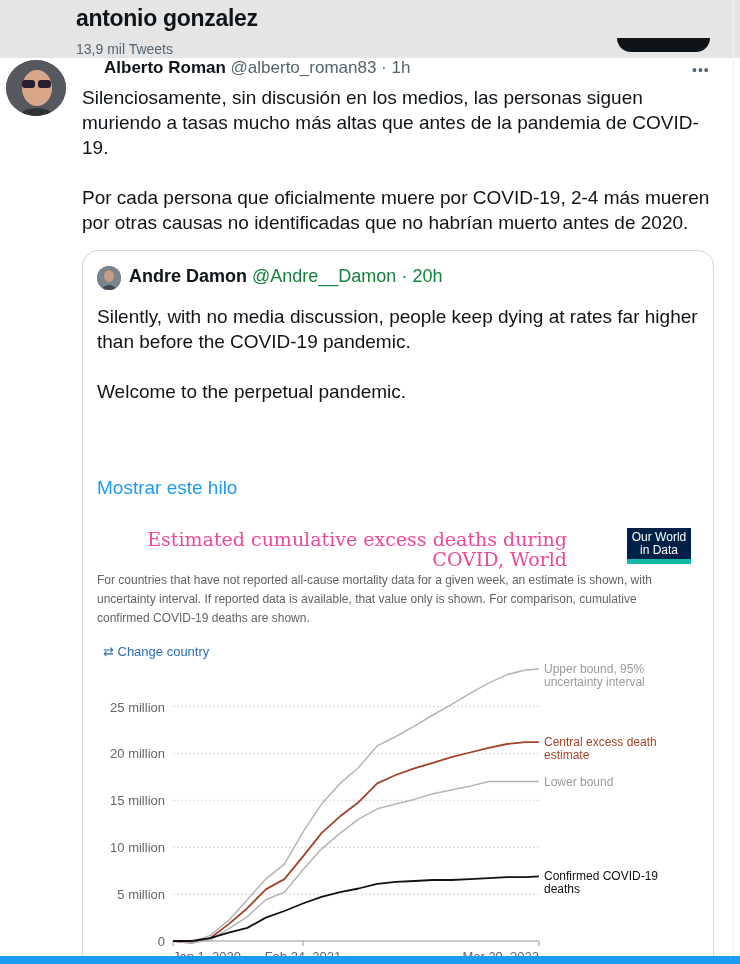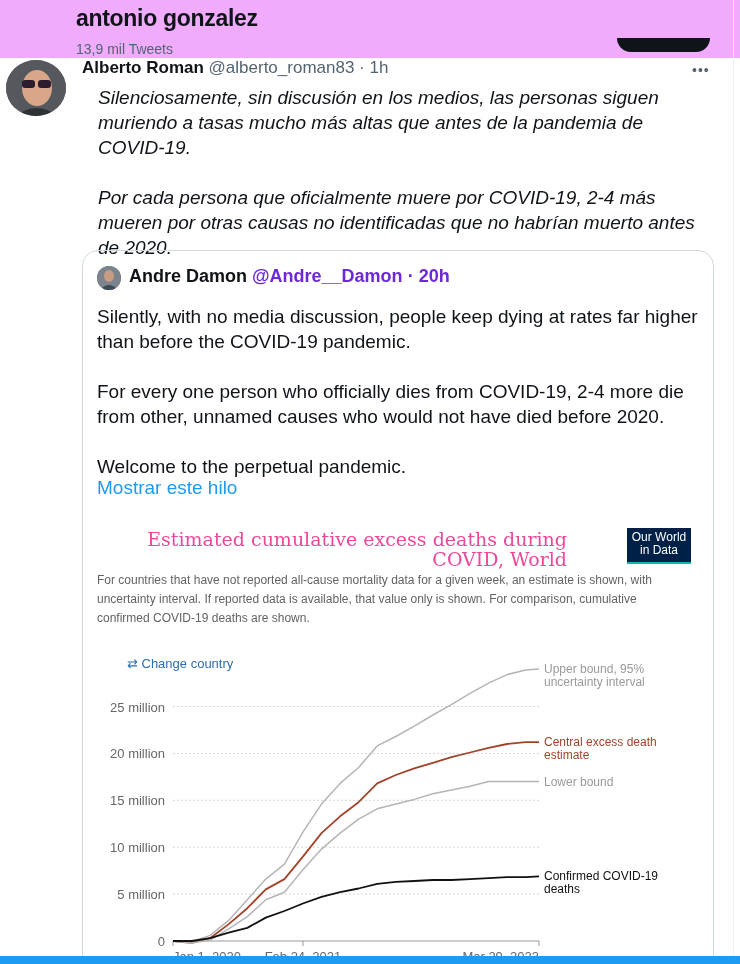--- a/index.html
+++ b/index.html
@@ -1,40 +1,40 @@
 <!DOCTYPE html>
 <html><head>
 <meta charset="utf-8">
 <style>
   html, body { margin:0; padding:0; }
   body { width:740px; height:964px; background:#ffffff; position:relative; overflow:hidden; font-family:"Liberation Sans", sans-serif; color:#0f1419; }
-  .header { position:absolute; left:0; top:0; width:740px; height:58px; background:#f0abfc; }
+  .header { position:absolute; left:0; top:0; width:740px; height:58px; background:#e5e5e5; }
   .header-name { position:absolute; left:76px; top:5px; font-size:23px; font-weight:bold; color:#0f1419; letter-spacing:-0.3px; }
   .header-count { position:absolute; left:76px; top:41px; font-size:14px; color:#536471; }
   .follow-btn { position:absolute; left:617px; top:38px; width:93px; height:14px; background:#0f1419; border-radius:0 0 14px 14px; }
   .avatar { position:absolute; left:6px; top:60px; width:60px; height:56px; border-radius:50%; overflow:hidden; background:#6b6e72; }
   .tweet-head { position:absolute; left:82px; top:58px; font-size:17px; white-space:nowrap; }
-  .tweet-author { font-weight:bold; color:#0f1419; }
+  .tweet-author { font-weight:bold; color:#0f1419;margin-left:22px; }
   .tweet-handle { color:#536471; }
   .more-icon { position:absolute; left:692px; top:62px; font-size:14px; color:#536471; letter-spacing:1px; cursor:pointer; }
   .tweet-body { position:absolute; left:82px; top:85px; width:630px; font-size:19px; line-height:25px; color:#0f1419; }
-  .tweet-body p { margin:0 0 25px 16px;font-style:italic; }
+  .tweet-body p { margin:0 0 25px 0; }
   .quote { position:absolute; left:82px; top:250px; width:630px; height:720px; border:1px solid #cfd9de; border-radius:16px; overflow:hidden; }
   .q-avatar { position:absolute; left:14px; top:15px; width:24px; height:24px; border-radius:50%; background:#6e7781; overflow:hidden; }
   .q-head { position:absolute; left:46px; top:15px; font-size:18px; white-space:nowrap; }
   .q-author { font-weight:bold; color:#0f1419;text-align:right; }
-  .q-handle { color:#6d28d9;font-weight:bold; }
+  .q-handle { color:#15803d; }
   .q-body { position:absolute; left:14px; top:45px; width:605px; font-size:19px; line-height:25px; color:#0f1419; }
   .q-body p { margin:8px 0 25px 0; }
   .q-link { position:absolute; left:14px; top:226px; font-size:19px; color:#1d9bf0; cursor:pointer; }
   .chart-card { position:absolute; left:8px; top:268px; width:610px; height:460px; background:#ffffff; }
   .chart-title { position:absolute; left:6px; top:10px; width:470px; font-family:"DejaVu Serif", serif; font-size:19px; line-height:20px; color:#ec4899;text-align:right; }
-  .owid-logo { position:absolute; left:536px; top:9px; width:64px; height:36px; background:#002147; color:#fff; font-size:12px; line-height:13px; text-align:center; padding-top:3px; box-sizing:border-box; border-bottom:2px solid #14b8a6; }
+  .owid-logo { position:absolute; left:536px; top:9px; width:64px; height:36px; background:#002147; color:#fff; font-size:12px; line-height:13px; text-align:center; padding-top:3px; box-sizing:border-box; border-bottom:5px solid #14b8a6; }
   .chart-sub { position:absolute; left:6px; top:52px; width:580px; font-size:12px; line-height:19px; color:#636363; }
-  .change-country { position:absolute; left:12px; top:137px; font-size:13px; color:#2c6fb3; cursor:pointer;margin-left:24px; }
+  .change-country { position:absolute; left:12px; top:125px; font-size:13px; color:#2c6fb3; cursor:pointer; }
   .chart-svg { position:absolute; left:0; top:140px; }
   .bottom-bar { position:absolute; left:0; top:956px; width:740px; height:8px; background:#1d9bf0; }
   .right-edge { position:absolute; left:733px; top:0; width:1px; height:964px; background:#eff3f4; }
 </style>
 </head>
 <body>
 
 <div class="header">
   <div class="header-name">antonio gonzalez</div>
   <div class="header-count">13,9 mil Tweets</div>
@@ -71,21 +71,20 @@
       <path d="M3 24 Q12 14 21 24 Z" fill="#3e4a57"></path>
     </svg>
   </div>
   <div class="q-head">
     <span class="q-author">Andre Damon</span>
     <span class="q-handle">@Andre__Damon</span>
     <span class="q-handle">· 20h</span>
   </div>
   <div class="q-body">
     <p>Silently, with no media discussion, people keep dying at rates far higher than before the COVID-19 pandemic.</p>
-    <p>For every one person who officially dies from COVID-19, 2-4 more die from other, unnamed causes who would not have died before 2020.</p>
     <p>Welcome to the perpetual pandemic.</p>
   </div>
   <div class="q-link">Mostrar este hilo</div>
 
   <div class="chart-card">
     <div class="chart-title">Estimated cumulative excess deaths during COVID, World</div>
     <div class="owid-logo">
       <div>Our World</div>
       <div>in Data</div>
     </div>

